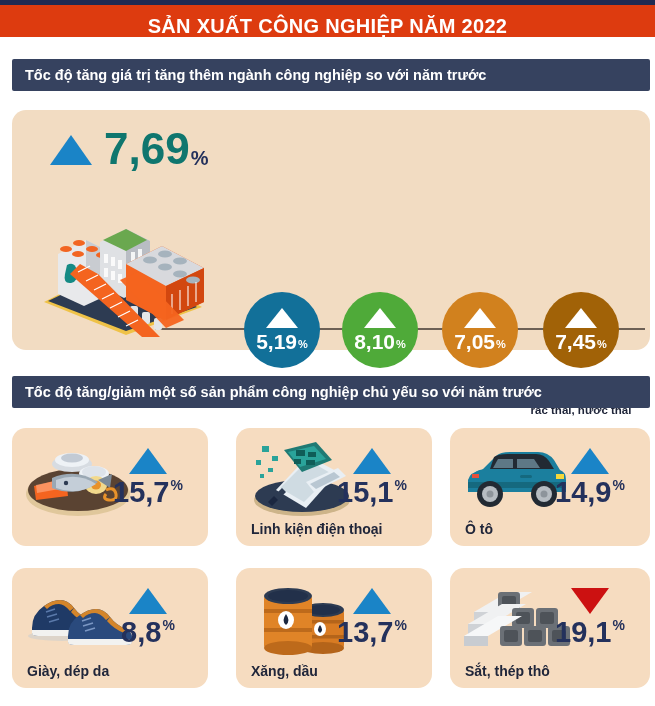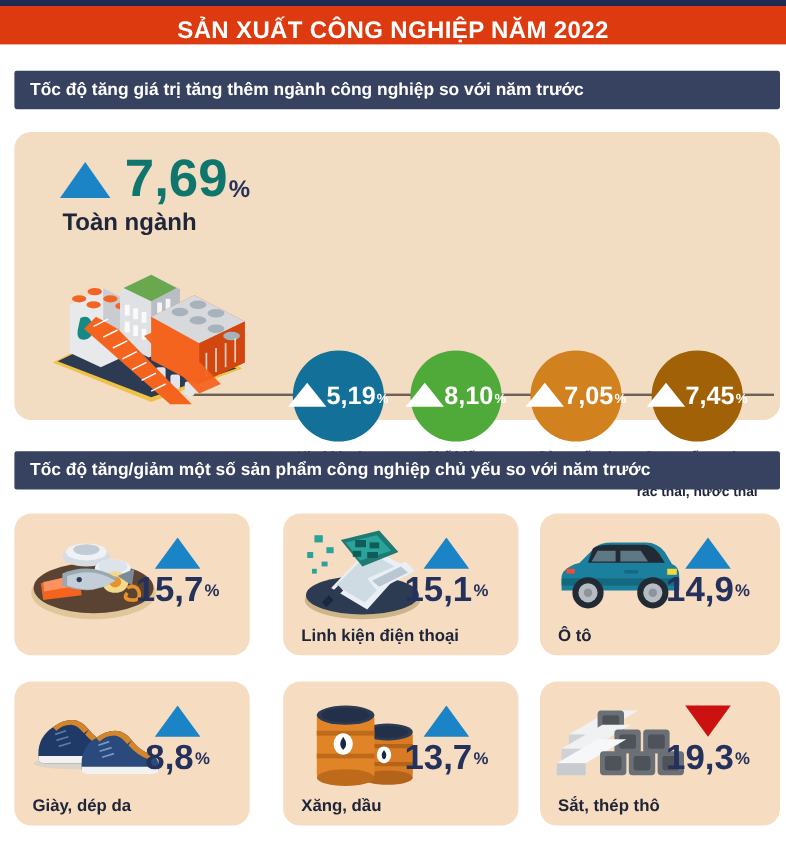--- a/index.html
+++ b/index.html
@@ -39,41 +39,41 @@
     border-bottom:30px solid #1a84c7;margin-right:12px;margin-bottom:6px;
   }
   .hl-num{font-size:44px;font-weight:bold;color:#0f766e;line-height:1;}
   .hl-pct{font-size:20px;font-weight:bold;color:#24315c;line-height:1;margin-left:1px;margin-bottom:3px;}
   .hl-label{font-size:20px;font-weight:bold;color:#20263a;margin-top:4px;margin-left:2px;}
 
   
   .connector{position:absolute;left:143px;top:218px;width:490px;height:2px;background:#6d6055;}
 
   .bubble{position:absolute;width:76px;height:76px;border-radius:50%;
-    display:flex;flex-direction:row;align-items:center;justify-content:center;}
+    display:flex;flex-direction:column;align-items:center;justify-content:center;}
   .bub-tri{width:0;height:0;border-left:16px solid transparent;border-right:16px solid transparent;
     border-bottom:20px solid #ffffff;margin-bottom:3px;}
   .bub-val{display:flex;align-items:flex-end;color:#ffffff;}
   .bub-num{font-size:21px;font-weight:bold;line-height:1;}
   .bub-pct{font-size:11px;font-weight:bold;line-height:1;margin-bottom:2px;margin-left:1px;}
   .bub-cap{position:absolute;top:82px;width:150px;left:-37px;text-align:center;
     font-size:11.5px;font-weight:bold;color:#20263a;line-height:1.25;}
 
   
   .factory{position:absolute;left:22px;top:92px;width:175px;height:135px;}
 
   
   .card{position:absolute;background:#f6dcc0;border-radius:14px;}
   .card .pct-wrap{position:absolute;right:14px;top:20px;width:92px;
     display:flex;flex-direction:column;align-items:center;}
   .c-tri-up{width:0;height:0;border-left:19px solid transparent;border-right:19px solid transparent;
     border-bottom:26px solid #1a84c7;}
   .c-tri-dn{width:0;height:0;border-left:19px solid transparent;border-right:19px solid transparent;
     border-top:26px solid #cc1111;}
-  .c-val{display:flex;align-items:center;margin-top:4px;}
+  .c-val{display:flex;align-items:flex-start;margin-top:4px;}
   .c-num{font-size:29px;font-weight:bold;color:#24315c;line-height:1;}
   .c-pct{font-size:14px;font-weight:bold;color:#24315c;line-height:1;margin-bottom:2px;margin-left:1px;}
   .c-cap{position:absolute;left:15px;bottom:9px;font-size:14px;font-weight:bold;color:#20263a;}
   .c-ico{position:absolute;left:10px;top:10px;width:112px;height:82px;}
 </style>
 </head>
 <body>
 
 <div class="topstrip"></div>
 
@@ -86,21 +86,20 @@
 </div>
 
 <div class="panel">
 
   <div class="headline">
     <div class="hl-row">
       <div class="tri-up"></div>
       <div class="hl-num">7,69</div>
       <div class="hl-pct">%</div>
     </div>
-    <div class="hl-label">Toàn ngành</div>
   </div>
 
   <div class="connector"></div>
 
   <svg class="factory" viewBox="0 0 175 135">
     <polygon points="10,100 85,62 168,105 92,133" fill="#efc247"></polygon>
     <polygon points="14,99 85,65 163,105 92,129" fill="#2d3b52"></polygon>
     <rect x="100" y="38" width="2" height="44" fill="#cfcfcf"></rect>
     <polygon points="24,52 52,38 76,50 76,92 50,104 24,92" fill="#e8e9eb"></polygon>
     <polygon points="52,38 76,50 76,92 52,80" fill="#c9ccd1"></polygon>
@@ -377,18 +376,18 @@
     <rect x="44" y="52" width="14" height="12" rx="2" fill="#4e5359"></rect>
     <rect x="64" y="48" width="22" height="20" rx="3" fill="#6b7076"></rect>
     <rect x="68" y="52" width="14" height="12" rx="2" fill="#4e5359"></rect>
     <rect x="88" y="48" width="22" height="20" rx="3" fill="#6b7076"></rect>
     <rect x="92" y="52" width="14" height="12" rx="2" fill="#4e5359"></rect>
     <polygon points="4,58 28,58 28,68 4,68" fill="#c8ccd1"></polygon>
   </svg>
   <div class="pct-wrap">
     <div class="c-tri-dn"></div>
     <div class="c-val">
-      <div class="c-num">19,3</div>
+      <div class="c-num">19,1</div>
       <div class="c-pct">%</div>
     </div>
   </div>
   <div class="c-cap">Sắt, thép thô</div>
 </div>
 
 </body></html>

